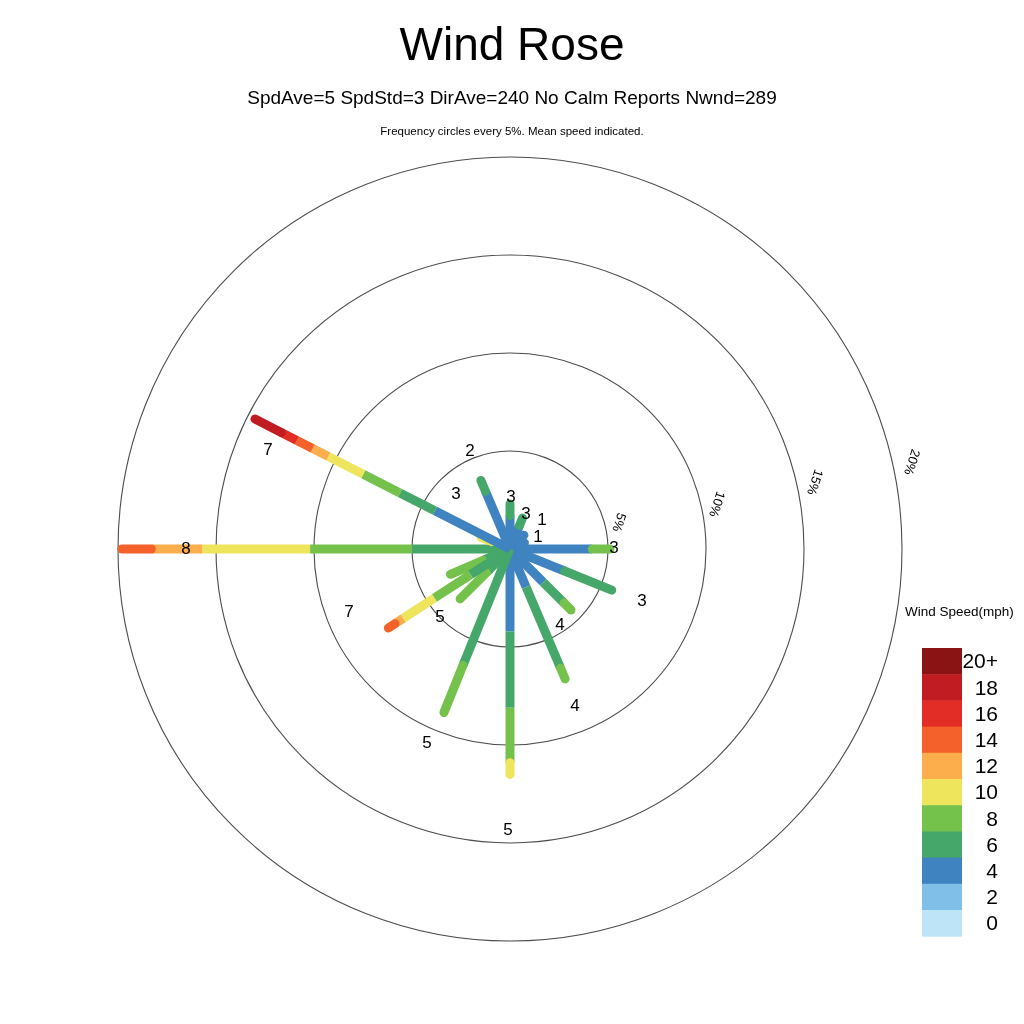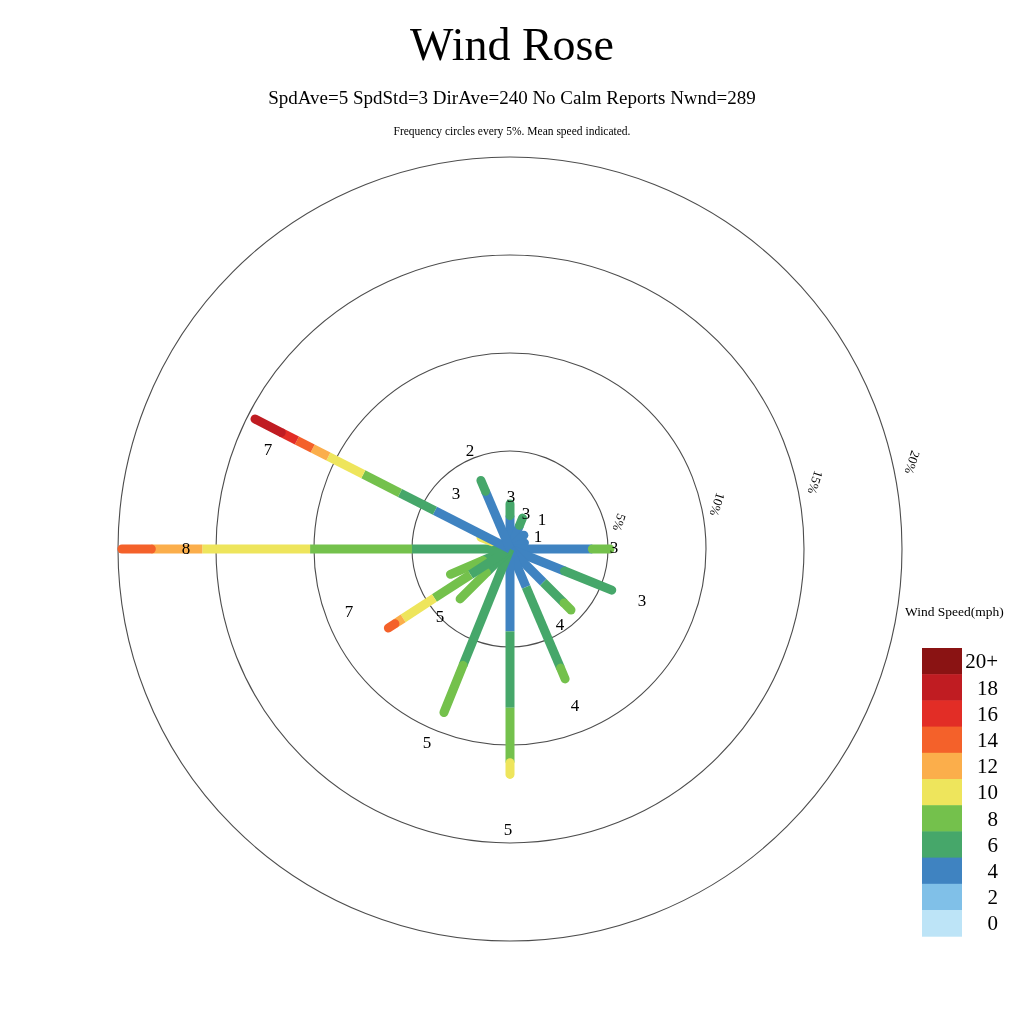--- a/index.html
+++ b/index.html
@@ -3,21 +3,21 @@
 <meta charset="utf-8">
 <style>
   html,body{margin:0;padding:0;}
   body{
     width:1024px;height:1024px;
     background:#ffffff;
     font-family:"Liberation Sans", sans-serif;
     overflow:hidden;
     position:relative;
   }
-  #stage{position:absolute;left:0;top:0;width:1024px;height:1024px;font-family:Liberation Serif, serif;}
+  #stage{position:absolute;left:0;top:0;width:1024px;height:1024px;}
   svg{display:block;}
   .ttl{font-size:46px;fill:#000;}
   .sub{font-size:19px;fill:#000;}
   .sub2{font-size:11.5px;fill:#000;}
   .ringlbl{font-size:13px;fill:#000;}
   .spokelbl{font-size:17px;fill:#000;}
   .legtitle{font-size:13.5px;fill:#000;}
   .leglbl{font-size:21px;fill:#000;}
   .ring{fill:none;stroke:#4d4d4d;stroke-width:1.1;}
 </style>

